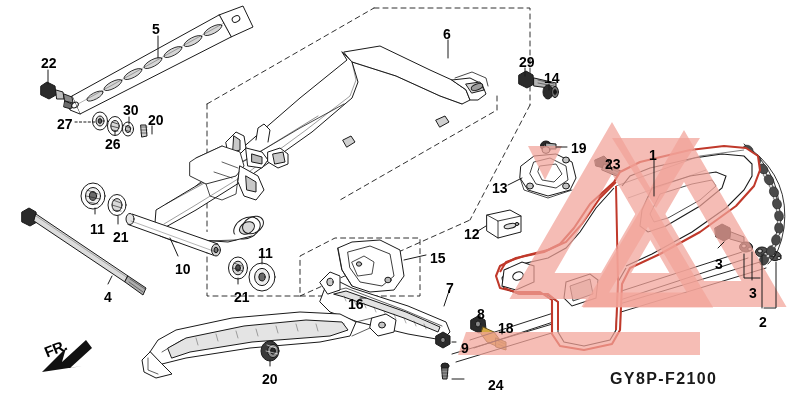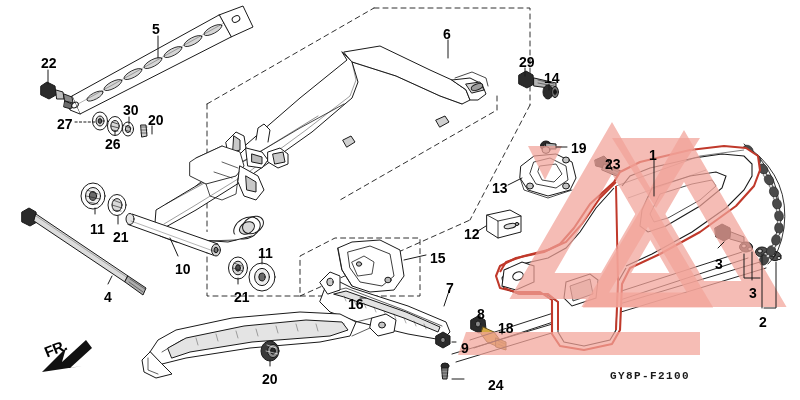--- a/index.html
+++ b/index.html
@@ -6,22 +6,22 @@
   html,body{margin:0;padding:0;background:#ffffff;}
   body{width:800px;height:400px;overflow:hidden;
        font-family:"Liberation Sans", sans-serif;}
   #stage{position:relative;width:800px;height:400px;background:#fff;overflow:hidden;}
   #stage svg.layer{position:absolute;left:0;top:0;width:800px;height:400px;}
   .callout{position:absolute;font-family:"Liberation Sans", sans-serif;
            font-weight:700;color:#000;line-height:1;white-space:nowrap;}
   .cal-md{font-size:14px;}
   .fr-label{position:absolute;font-family:"Liberation Sans", sans-serif;
             font-weight:700;font-size:15px;color:#000;letter-spacing:-0.5px;}
-  .partno{position:absolute;font-family:Liberation Mono, monospace;
-          font-size:11px;letter-spacing:1.4px;color:#1a1a1a;font-weight:600;}
+  .partno{position:absolute;font-family:Liberation Sans, sans-serif;
+          font-size:16px;letter-spacing:1.4px;color:#1a1a1a;font-weight:600;}
   .wm-text{position:absolute;font-family:"Liberation Sans", sans-serif;
            font-weight:900;font-size:39px;letter-spacing:-1px;
            white-space:nowrap;line-height:1;}
   .wm-a{color:#edc07a;}
   .wm-b{color:#f4756b;}
   .wm-c{color:#9a9a9a;}
 </style>
 </head>
 <body>
 

